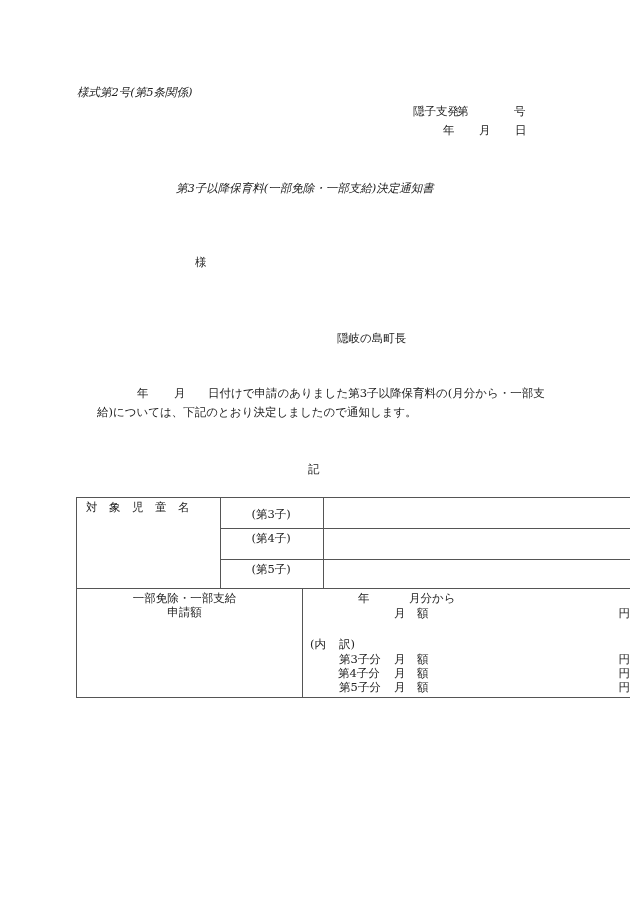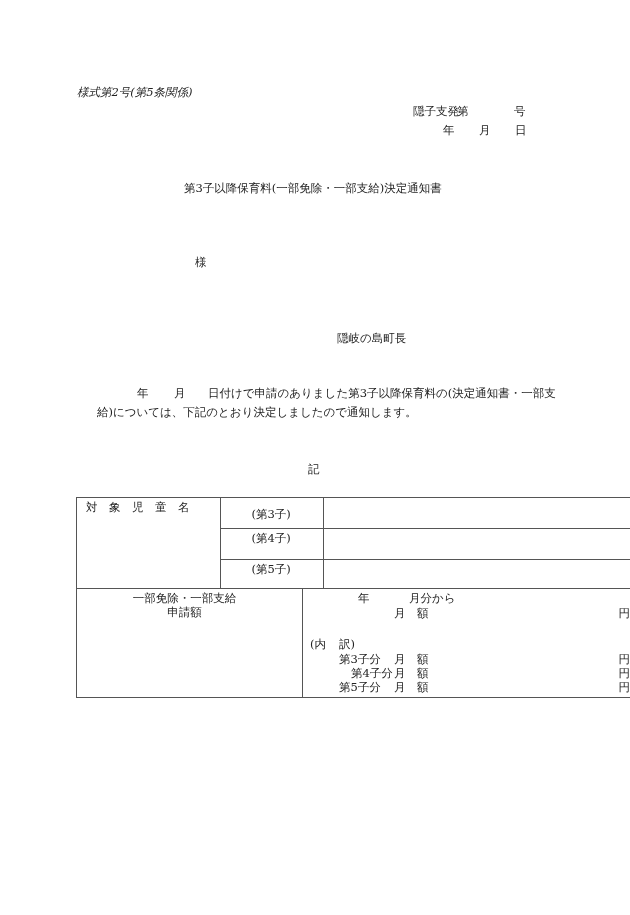--- a/index.html
+++ b/index.html
@@ -16,29 +16,29 @@
 <div class="abs" style="left:77px;top:85px;font-style:italic;">様式第2号(第5条関係)</div>
 
 <div class="abs" style="left:413px;top:104px;">隠子支発</div>
 <div class="abs" style="left:457px;top:104px;">第</div>
 <div class="abs" style="left:514px;top:104px;">号</div>
 
 <div class="abs" style="left:443px;top:123px;">年</div>
 <div class="abs" style="left:479px;top:123px;">月</div>
 <div class="abs" style="left:515px;top:123px;">日</div>
 
-<div class="abs" style="left:184px;top:181px;">第3子以降保育料(一部免除・一部支給)決定通知書</div>
+<div class="abs" style="left:176px;top:181px;font-style:italic;">第3子以降保育料(一部免除・一部支給)決定通知書</div>
 
 <div class="abs" style="left:195px;top:255px;">様</div>
 
 <div class="abs" style="left:337px;top:331px;">隠岐の島町長</div>
 
 <div class="abs" style="left:137px;top:386px;">年</div>
 <div class="abs" style="left:174px;top:386px;">月</div>
-<div class="abs" style="left:208px;top:386px;">日付けで申請のありました第3子以降保育料の(決定通知書・一部支</div>
+<div class="abs" style="left:208px;top:386px;">日付けで申請のありました第3子以降保育料の(月分から・一部支</div>
 <div class="abs" style="left:77px;top:405px;margin-left:20px;">給)については、下記のとおり決定しましたので通知します。</div>
 
 <div class="abs" style="left:308px;top:462px;">記</div>
 
 <table class="main">
   <colgroup>
     <col style="width:124px">
       <col style="width:70px">
       <col style="width:18px">
       <col style="width:268px">
@@ -77,21 +77,21 @@
         <span class="abs" style="left:91px;top:17px;">月　額</span>
         <span class="abs" style="right:5px;top:17px;">円</span>
 
         <span class="abs" style="left:7px;top:48px;">(内</span>
         <span class="abs" style="left:36px;top:48px;">訳)</span>
 
         <span class="abs" style="left:36px;top:63px;">第3子分</span>
         <span class="abs" style="left:91px;top:63px;">月　額</span>
         <span class="abs" style="right:5px;top:63px;">円</span>
 
-        <span class="abs" style="left:48px;top:77px;text-align:center;">第4子分</span>
+        <span class="abs" style="left:35px;top:77px;text-align:center;">第4子分</span>
         <span class="abs" style="left:91px;top:77px;">月　額</span>
         <span class="abs" style="right:5px;top:77px;">円</span>
 
         <span class="abs" style="left:36px;top:91px;">第5子分</span>
         <span class="abs" style="left:91px;top:91px;">月　額</span>
         <span class="abs" style="right:5px;top:91px;">円</span>
       </div>
     </td>
   </tr>
 </tbody>

